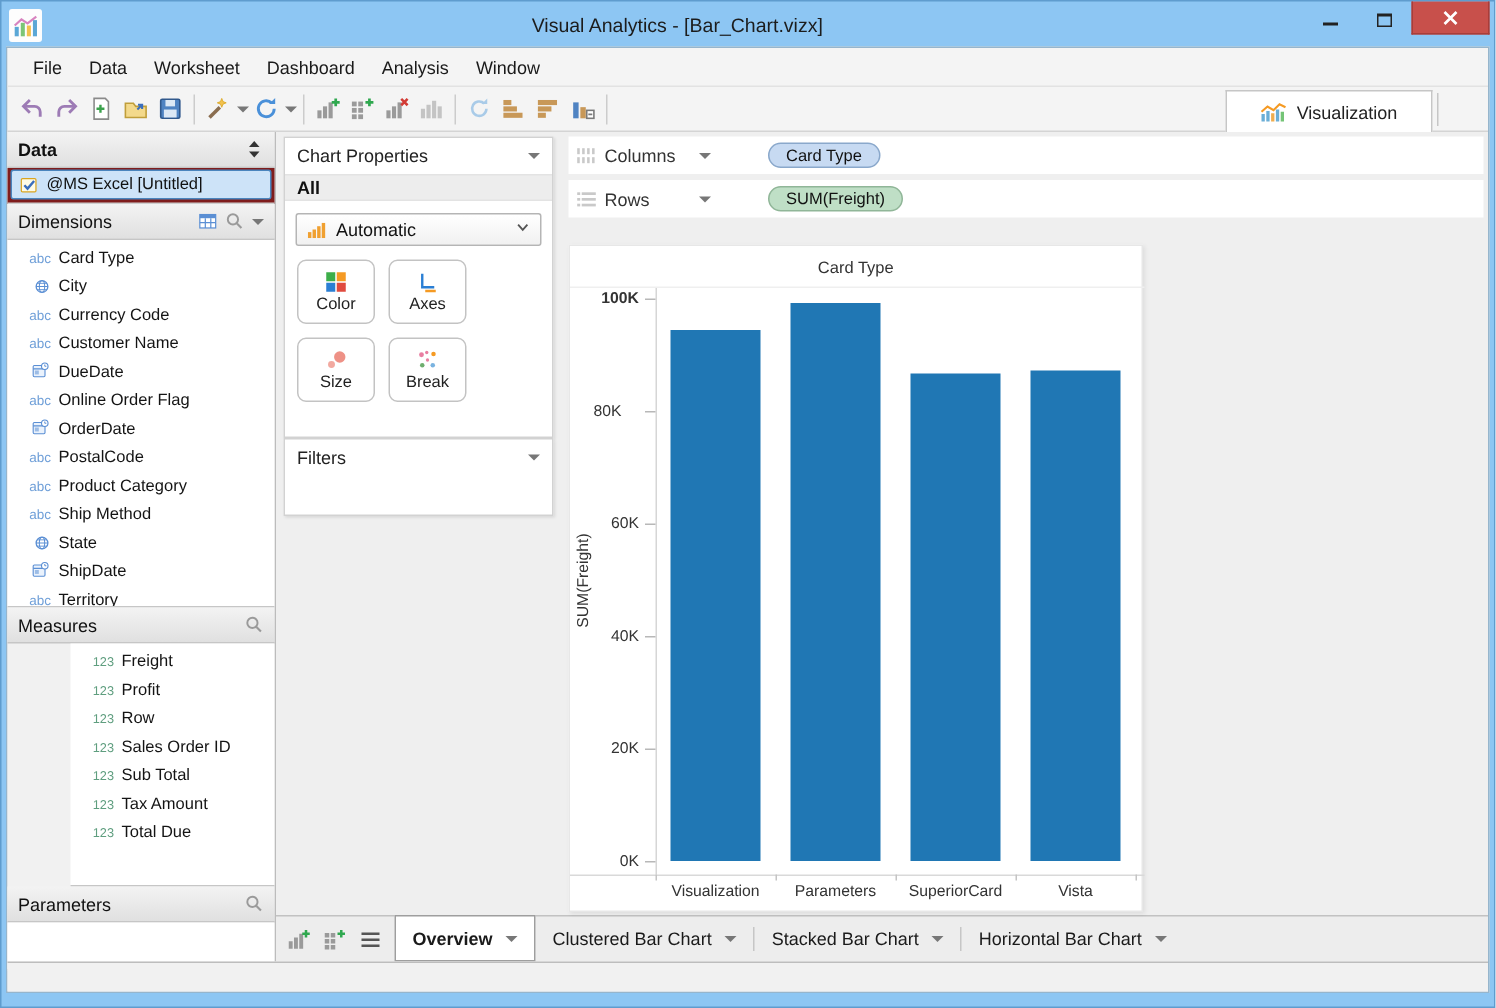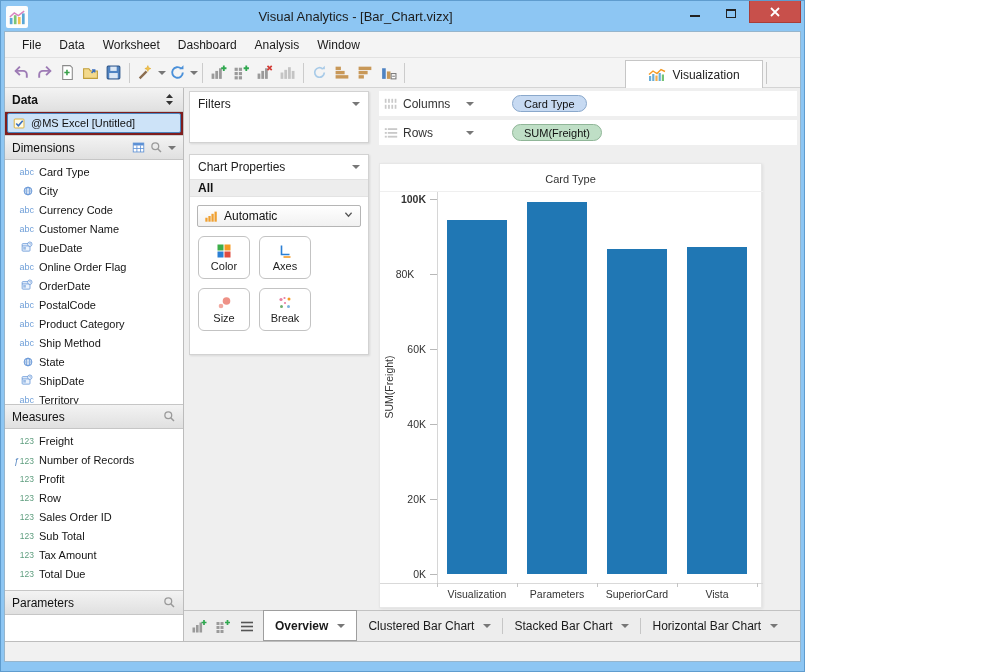--- a/index.html
+++ b/index.html
@@ -3,21 +3,21 @@
 <meta charset="utf-8">
 <style>
   * { box-sizing: border-box; }
   html,body { margin:0; padding:0; }
   body {
     width:997px; height:672px; overflow:hidden;
     font-family:"Liberation Sans", sans-serif;
     -webkit-font-smoothing:antialiased;
   }
   .window{
-    width:805px; height:672px; background:#8dc6f3;
+    width:997px; height:672px; background:#8dc6f3;
     border:1px solid #5f9cce; padding:0 3px 9px 3px;
     display:flex; flex-direction:column;
   }
   
   .titlebar{ height:30px; display:flex; align-items:center; flex:0 0 auto; }
   .app-icon{ width:22px; height:22px; margin:2px 6px 0 2px; background:#fdfdfd; border-radius:2px; display:flex; align-items:center; justify-content:center; }
   .app-icon svg{ width:18px; height:18px; }
   .title-text{ flex:1; text-align:center; font-size:13px; color:#1c1c1c; }
   .win-controls{ display:flex; align-items:flex-start; height:30px; }
   .win-btn{ width:36px; height:24px; display:flex; align-items:center; justify-content:center; }
@@ -43,21 +43,21 @@
   .sidebar{ width:179px; flex:0 0 auto; background:#f1f1f1; border-right:1px solid #bcbcbc; display:flex; flex-direction:column; }
   .side-header{ height:24px; background:linear-gradient(#f3f3f3,#e0e0e0); border-bottom:1px solid #c6c6c6; display:flex; align-items:center; padding:0 7px; font-size:12px; color:#111; flex:0 0 auto; gap:4px;}
   .side-header.bold{ font-weight:bold; }
   .hdr-icons{ margin-left:auto; display:flex; align-items:center; gap:5px; }
   .hdr-icons svg{ width:13px; height:13px; }
   .datasource-strip{ height:24px; background:#7f1d1d; border-bottom:1px solid #cfcfcf; padding:1px 2px; flex:0 0 auto;}
   .datasource{ height:20px; background:#cde3f8; border:1px solid #4a85be; border-radius:2px; display:flex; align-items:center; gap:5px; padding:0 5px; font-size:11px; color:#111; }
   .datasource svg{ width:13px; height:13px; }
   .list-box{ background:#fff; border-bottom:1px solid #c6c6c6; padding-top:2px; overflow:hidden; flex:0 0 auto;}
   .dims-list{ height:245px; }
-  .measures-list{ height:162px; }
+  .measures-list{ height:162px;margin-left:42px; }
   .field-item{ height:19px; display:flex; align-items:center; font-size:11px; color:#141414; }
   .field-icon{ width:34px; flex:0 0 auto; display:flex; justify-content:flex-end; align-items:center; padding-right:5px; }
   .field-icon svg{ width:12px; height:12px; }
   .abc-glyph{ color:#6f9fd8; font-size:9px; letter-spacing:0; }
   .num-glyph{ color:#5f9e7f; font-size:8.5px; }
   .fx-glyph{ color:#4a7ebd; font-style:italic; font-size:8.5px; margin-right:1px;}
   .params-box{ height:32px; background:#fff; border-bottom:1px solid #c6c6c6; flex:0 0 auto;}
   
   .right-col{ flex:1; min-width:0; display:flex; flex-direction:column; }
   .panels-row{ flex:1; min-height:0; display:flex; background:#efefef; }
@@ -473,26 +473,20 @@
         </div>
         <div class="list-box measures-list">
             <div class="field-item">
               <span class="field-icon">
                 <span class="num-glyph">123</span>
               </span>
               <span>Freight</span>
             </div>
             <div class="field-item">
               <span class="field-icon">
-                <span><span class="fx-glyph">ƒ</span><span class="num-glyph">123</span></span>
-              </span>
-              <span>Number of Records</span>
-            </div>
-            <div class="field-item">
-              <span class="field-icon">
                 <span class="num-glyph">123</span>
               </span>
               <span>Profit</span>
             </div>
             <div class="field-item">
               <span class="field-icon">
                 <span class="num-glyph">123</span>
               </span>
               <span>Row</span>
             </div>
@@ -529,26 +523,20 @@
                 <line x1="9.8" y1="9.8" x2="13.5" y2="13.5" stroke="#9a9a9a" stroke-width="1.8"></line>
               </svg>
           </span>
         </div>
         <div class="params-box"></div>
       </div>
 
       <div class="right-col">
         <div class="panels-row">
           <div class="mid-col">
-            <div class="panel filters-panel">
-              <div class="panel-header">
-                <span>Filters</span>
-                <span class="caret"></span>
-              </div>
-            </div>
             <div class="panel cp-panel">
               <div class="panel-header">
                 <span>Chart Properties</span>
                 <span class="caret"></span>
               </div>
               <div class="all-row">
                 <span>All</span>
               </div>
               <div class="auto-dd">
                 <svg viewBox="0 0 16 16">
@@ -600,20 +588,26 @@
                         <circle cx="12" cy="4" r="1.5" fill="#f59a23"></circle>
                         <circle cx="4.5" cy="11.5" r="1.5" fill="#6fae6f"></circle>
                         <circle cx="11.5" cy="11.5" r="1.5" fill="#7ab3e0"></circle>
                         <circle cx="8" cy="8" r="1.1" fill="#e87ea1"></circle>
                       </svg>
                     </span>
                     <span>Break</span>
                   </div>
                 </div>
             </div>
+            <div class="panel filters-panel">
+              <div class="panel-header">
+                <span>Filters</span>
+                <span class="caret"></span>
+              </div>
+            </div>
           </div>
 
           <div class="main-col">
             <div class="shelf">
               <svg class="grip" viewBox="0 0 14 14">
                   <g fill="#c9c9c9">
                     <rect x="0.8" y="1.8" width="1.7" height="4"></rect>
                     <rect x="4.1" y="1.8" width="1.7" height="4"></rect>
                     <rect x="7.4" y="1.8" width="1.7" height="4"></rect>
                     <rect x="10.7" y="1.8" width="1.7" height="4"></rect>

